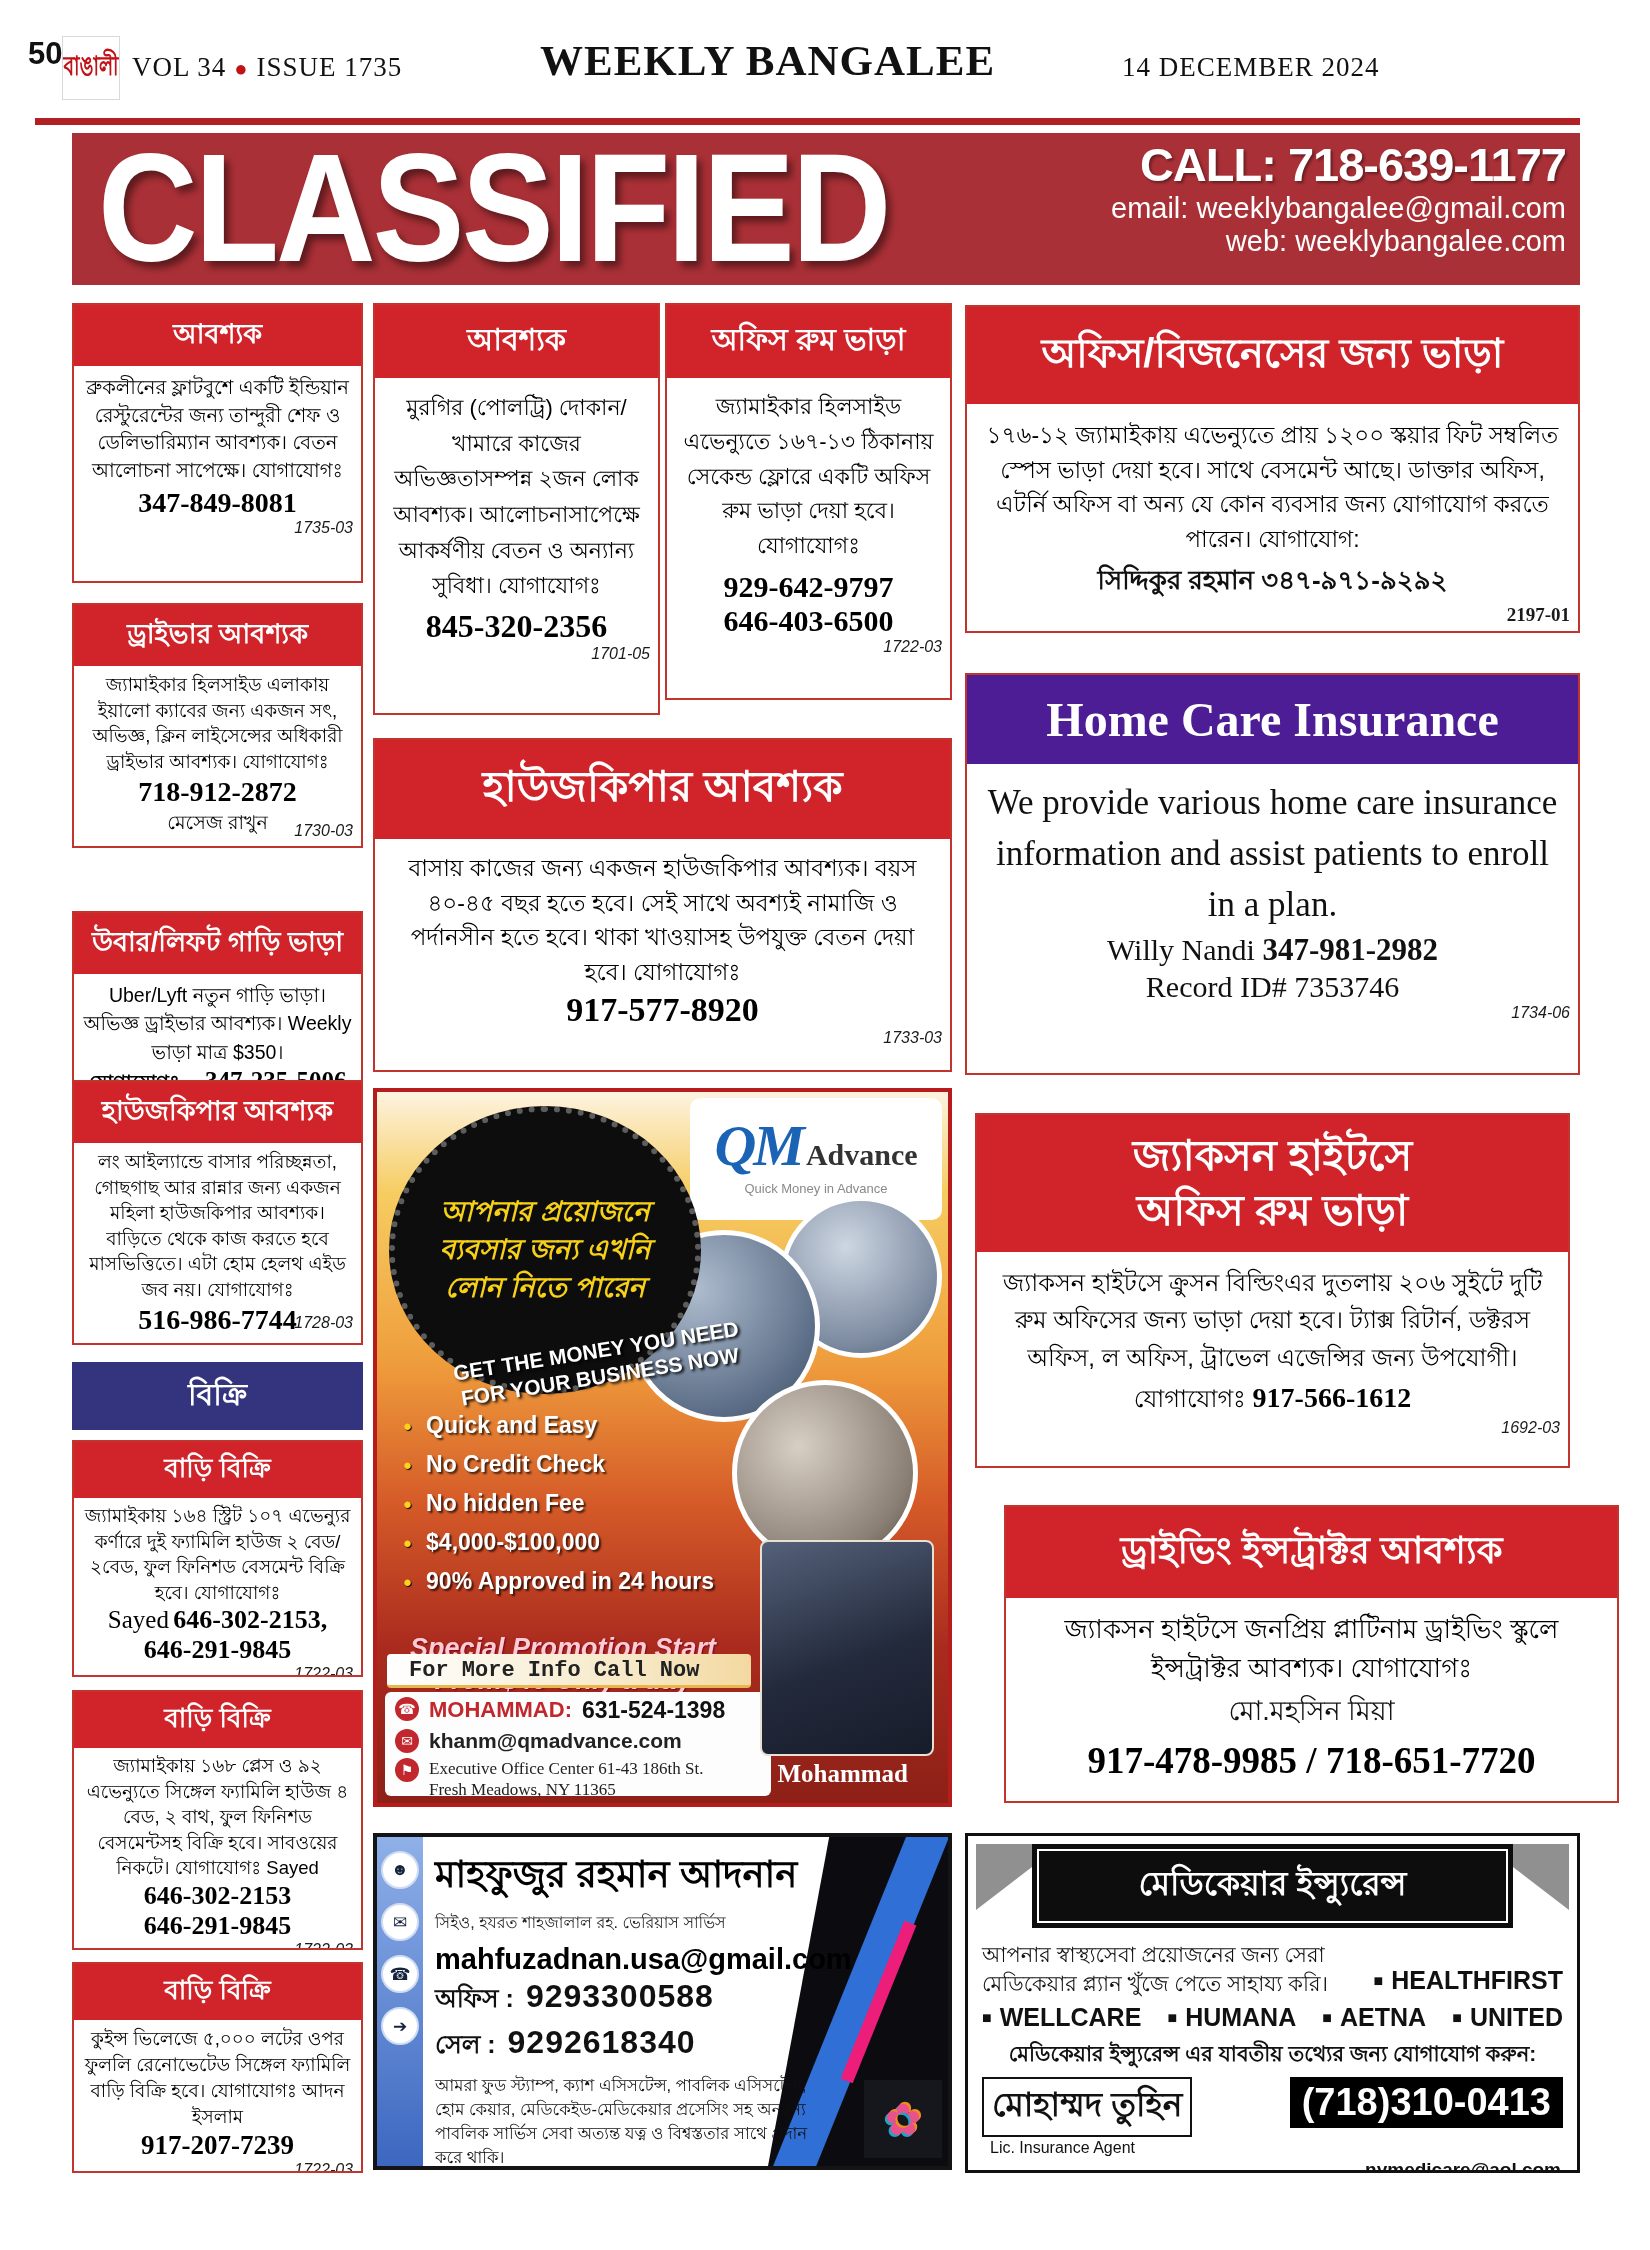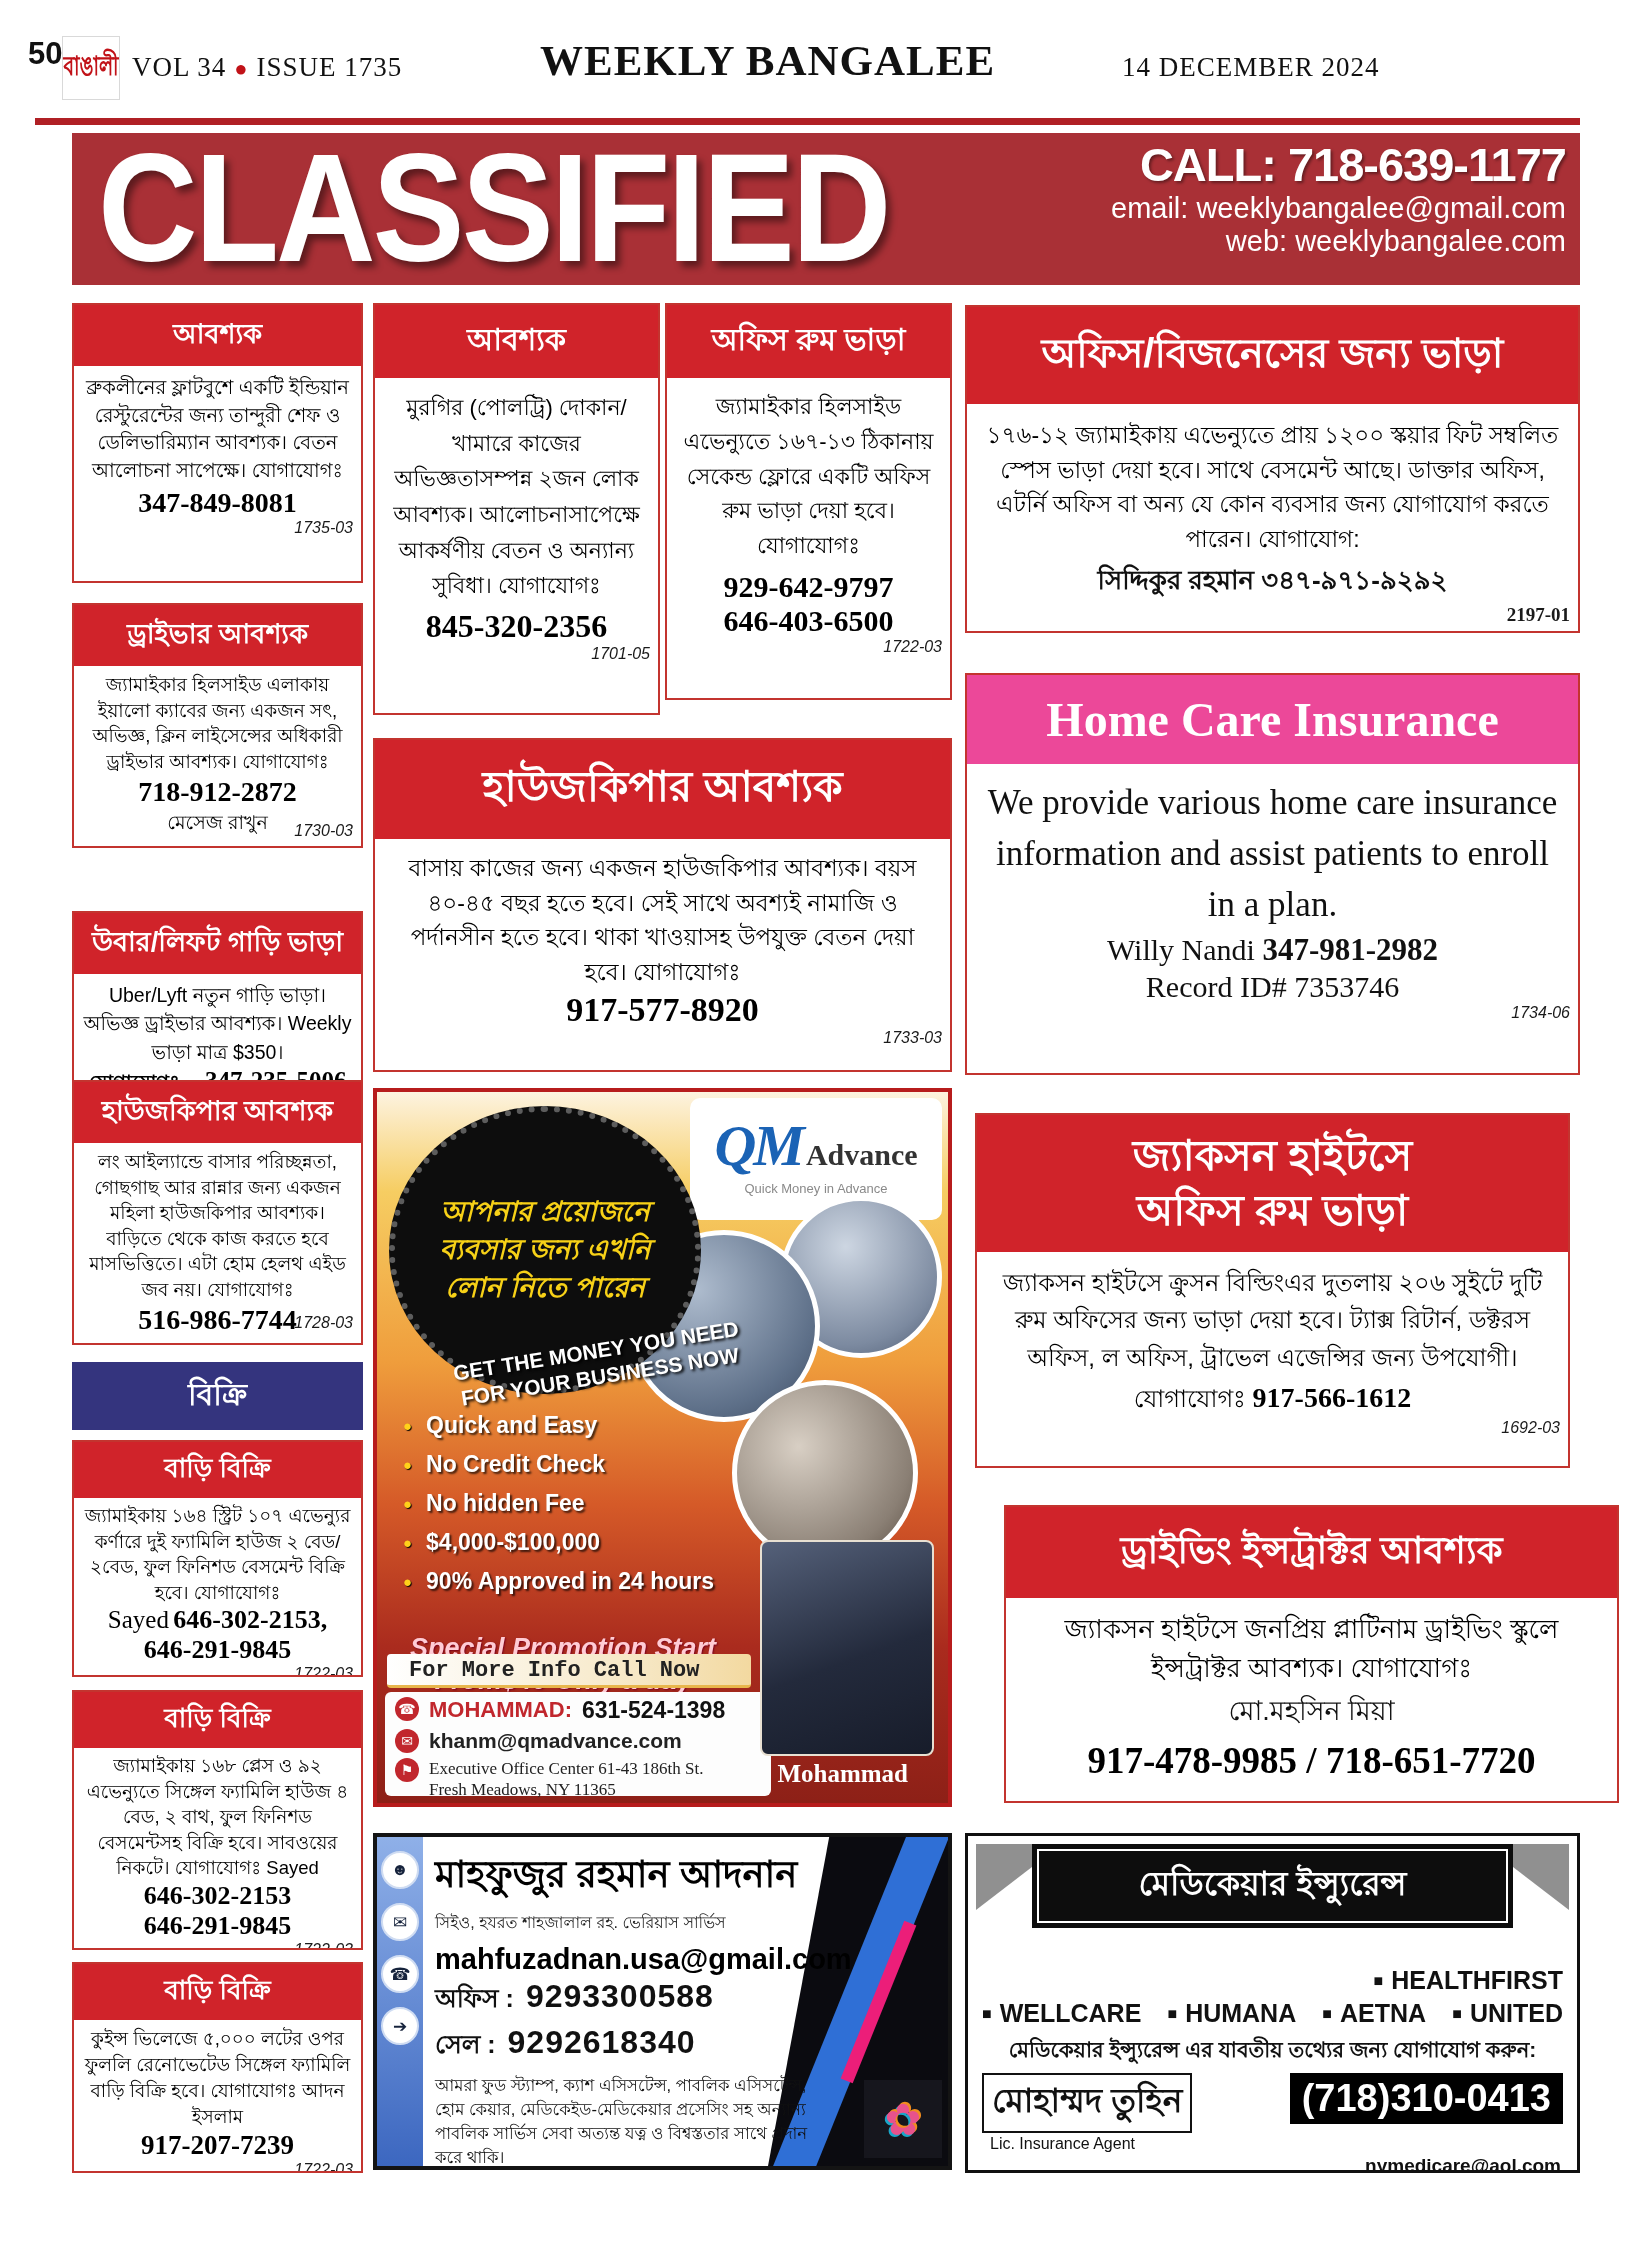--- a/index.html
+++ b/index.html
@@ -122,21 +122,21 @@
   .med-bottom{display:flex;align-items:flex-start;padding:4px 14px 0;}
   .med-agent-name{font-size:33px;font-weight:bold;border:2px solid #111;padding:0 8px;display:inline-block;}
   .med-agent-sub{font-size:16px;margin-top:2px;margin-left:8px;}
   .med-phone-box{margin-left:auto;background:#000;color:#fff;font-weight:bold;font-size:38px;padding:4px 12px;}
   .med-email{text-align:right;font-weight:bold;font-size:19px;padding:2px 16px 0;}
   
   .ob-head{font-size:40px;padding:15px 2px;}
   .ob-body{font-size:23px;line-height:1.5;padding:14px 14px 0;}
   .ob-contact{font-size:26px;font-weight:bold;text-align:center;margin-top:4px;}
   .ob-ref{font-family:"Liberation Serif",serif;font-weight:bold;font-style:normal;font-size:19px;}
-  .hc-head{font-family:"Liberation Serif",serif;font-size:48px;padding:17px 2px;background:#ec4899;}
+  .hc-head{font-family:"Liberation Serif",serif;font-size:48px;padding:17px 2px;background:#4c1d95;}
   .hc-body{font-family:"Liberation Serif",serif;font-size:35px;line-height:1.45;text-align:center;padding:14px 18px 0;}
   .hc-line{font-family:"Liberation Serif",serif;font-size:30px;text-align:center;margin-top:2px;}
   .jk-head{font-size:42px;line-height:1.3;padding:14px 2px;}
   .jk-body{font-size:24px;line-height:1.55;padding:12px 14px 0;}
   .dr-head{font-size:37px;padding:14px 2px;}
   .dr-body{font-size:26px;line-height:1.5;padding:12px 12px 0;}
   .dr-name{font-size:27px;text-align:center;margin-top:2px;}
   .dr-phone{font-size:37px;margin-top:4px;}
 </style>
 </head>
@@ -377,20 +377,21 @@
   <div class="phone dr-phone">917-478-9985 / 718-651-7720</div>
 </div>
 
 <div class="ad medicare" style="left:965px;top:1833px;width:615px;height:340px;">
   <div class="med-tri l"></div>
   <div class="med-tri r"></div>
   <div class="med-head-outer">
     <div class="med-head-inner bn">মেডিকেয়ার ইন্স্যুরেন্স</div>
   </div>
   <div class="med-row1">
+    <div class="med-body bn">আপনার স্বাস্থ্যসেবা প্রয়োজনের জন্য সেরা মেডিকেয়ার প্ল্যান খুঁজে পেতে সাহায্য করি।</div>
     <div class="med-plan"><span class="sq">■</span><span>HEALTHFIRST</span></div>
   </div>
   <div class="med-row2">
     <span><span class="sq">■</span><span>WELLCARE</span></span>
     <span><span class="sq">■</span><span>HUMANA</span></span>
     <span><span class="sq">■</span><span>AETNA</span></span>
     <span><span class="sq">■</span><span>UNITED</span></span>
   </div>
   <div class="med-contact bn">মেডিকেয়ার ইন্স্যুরেন্স এর যাবতীয় তথ্যের জন্য যোগাযোগ করুন:</div>
   <div class="med-bottom">

